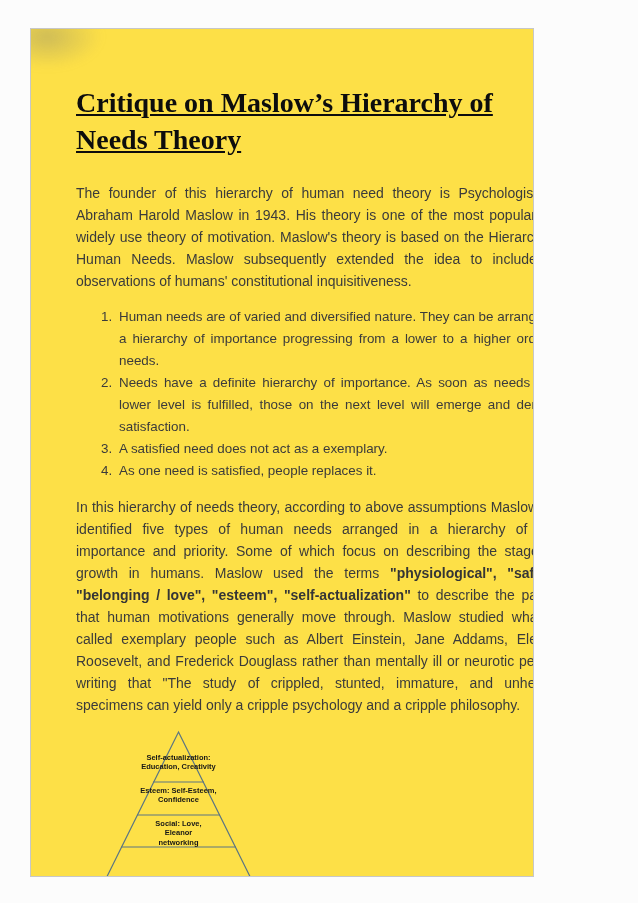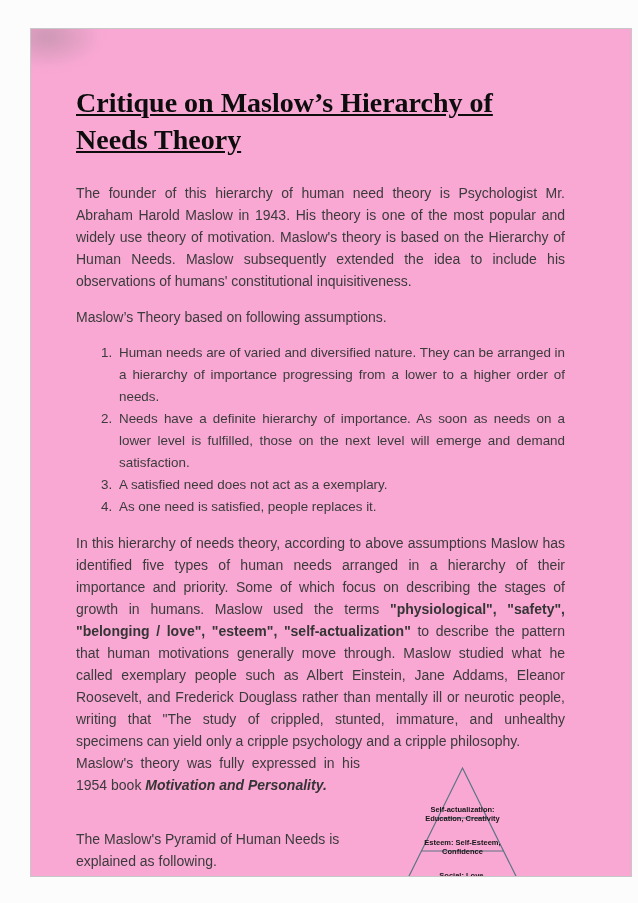--- a/index.html
+++ b/index.html
@@ -2,22 +2,22 @@
 <html><head>
 <meta charset="utf-8">
 <style>
   html,body{margin:0;padding:0;}
   body{
     width:638px;height:903px;background:#fcfcfc;position:relative;
     font-family:"Liberation Sans",sans-serif;color:#3b3b3b;
     -webkit-font-smoothing:antialiased;
   }
   .doc-page{
-    position:absolute;left:30px;top:28px;width:602px;height:849px;
-    background:#f9a8d4;border:1px solid #c7c7c7;box-sizing:border-box;overflow:hidden;
+    position:absolute;left:30px;top:28px;width:504px;height:849px;
+    background:#fde047;border:1px solid #c7c7c7;box-sizing:border-box;overflow:hidden;
   }
   .corner-smudge{
     position:absolute;left:-8px;top:-6px;width:80px;height:46px;
     background:radial-gradient(ellipse at 30% 30%, rgba(120,120,120,.35), rgba(120,120,120,0) 70%);
     filter:blur(4px);pointer-events:none;
   }
   .content{position:absolute;left:45px;top:0;width:489px;}
   h1.doc-title{
     font-family:"Liberation Serif",serif;font-weight:bold;color:#0d0d0d;
     font-size:28px;line-height:37px;text-decoration:underline;
@@ -31,54 +31,47 @@
   .para-hierarchy{margin-bottom:0;}
   .wrap-row{display:flex;justify-content:space-between;align-items:flex-start;}
   .left-col{width:284px;}
   .left-col p:first-child{margin-top:0;}
   .para-pyramid-lead{text-align:left;margin:32px 0 14px 0;}
   .pyramid{
     position:relative;width:205px;height:196px;margin-top:10px;flex-shrink:0;
   }
   .pyramid svg{position:absolute;left:0;top:0;}
   .pyr-label{
-    position:absolute;left:0;right:0;margin:16px auto;text-align:center;
+    position:absolute;left:0;right:0;margin:0 auto;text-align:center;
     font-size:7.5px;font-weight:bold;line-height:1.25;color:#161616;
   }
   b,i{color:#353535;}
 </style>
 </head>
 <body>
 
 <div class="doc-page">
   <div class="corner-smudge"></div>
   <div class="content">
 
     <h1 class="doc-title">Critique on Maslow’s Hierarchy of Needs Theory</h1>
 
     <p>The founder of this hierarchy of human need theory is Psychologist Mr. Abraham Harold Maslow in 1943. His theory is one of the most popular and widely use theory of motivation. Maslow's theory is based on the Hierarchy of Human Needs. Maslow subsequently extended the idea to include his observations of humans' constitutional inquisitiveness.</p>
 
-    <p>Maslow’s Theory based on following assumptions.</p>
 
     <ol class="assumptions">
       <li>Human needs are of varied and diversified nature. They can be arranged in a hierarchy of importance progressing from a lower to a higher order of needs.</li>
       <li>Needs have a definite hierarchy of importance. As soon as needs on a lower level is fulfilled, those on the next level will emerge and demand satisfaction.</li>
       <li>A satisfied need does not act as a exemplary.</li>
       <li>As one need is satisfied, people replaces it.</li>
     </ol>
 
     <p class="para-hierarchy"><span>In this hierarchy of needs theory, according to above assumptions Maslow has identified five types of human needs arranged in a hierarchy of their importance and priority. Some of which focus on describing the stages of growth in humans. Maslow used the terms </span><b>"physiological", "safety", "belonging / love", "esteem", "self-actualization"</b><span> to describe the pattern that human motivations generally move through. Maslow studied what he called exemplary people such as Albert Einstein, Jane Addams, Eleanor Roosevelt, and Frederick Douglass rather than mentally ill or neurotic people, writing that "The study of crippled, stunted, immature, and unhealthy specimens can yield only a cripple psychology and a cripple philosophy.</span></p>
 
     <div class="wrap-row">
-      <div class="left-col">
-        <p><span>Maslow's theory was fully expressed in his 1954 book </span><b><i>Motivation and Personality.</i></b></p>
-
-        <p class="para-pyramid-lead">The Maslow's Pyramid of Human Needs is explained as following.</p>
-
-      </div>
 
       <div class="pyramid">
         <svg width="205" height="196" viewBox="0 0 205 196">
           <path d="M102.5 6 L194 191 L11 191 Z" fill="none" stroke-width="1.2" stroke="#5b7583"></path>
           <line x1="77" y1="56" x2="128" y2="56" stroke-width="1" stroke="#5b7583"></line>
           <line x1="61" y1="89" x2="144" y2="89" stroke-width="1" stroke="#5b7583"></line>
           <line x1="45" y1="121" x2="160" y2="121" stroke-width="1" stroke="#5b7583"></line>
           <line x1="29" y1="153" x2="176" y2="153" stroke-width="1" stroke="#5b7583"></line>
         </svg>
         <div class="pyr-label" style="top:27px;max-width:96px;">Self-actualization: Education, Creativity</div>

